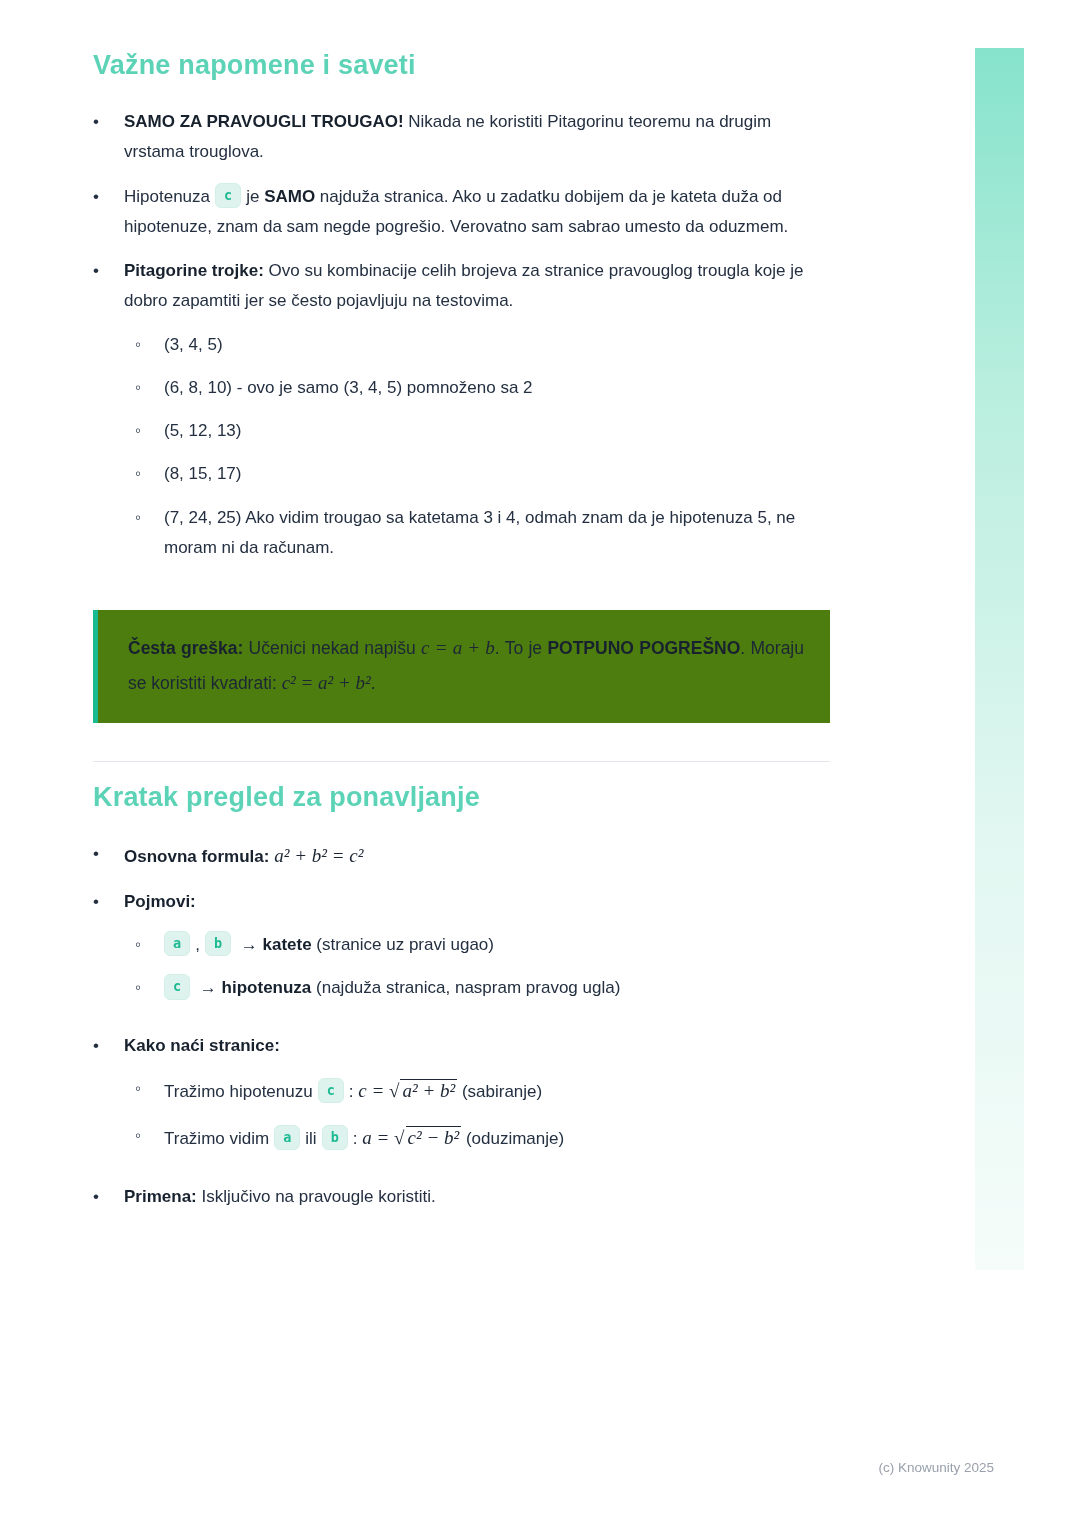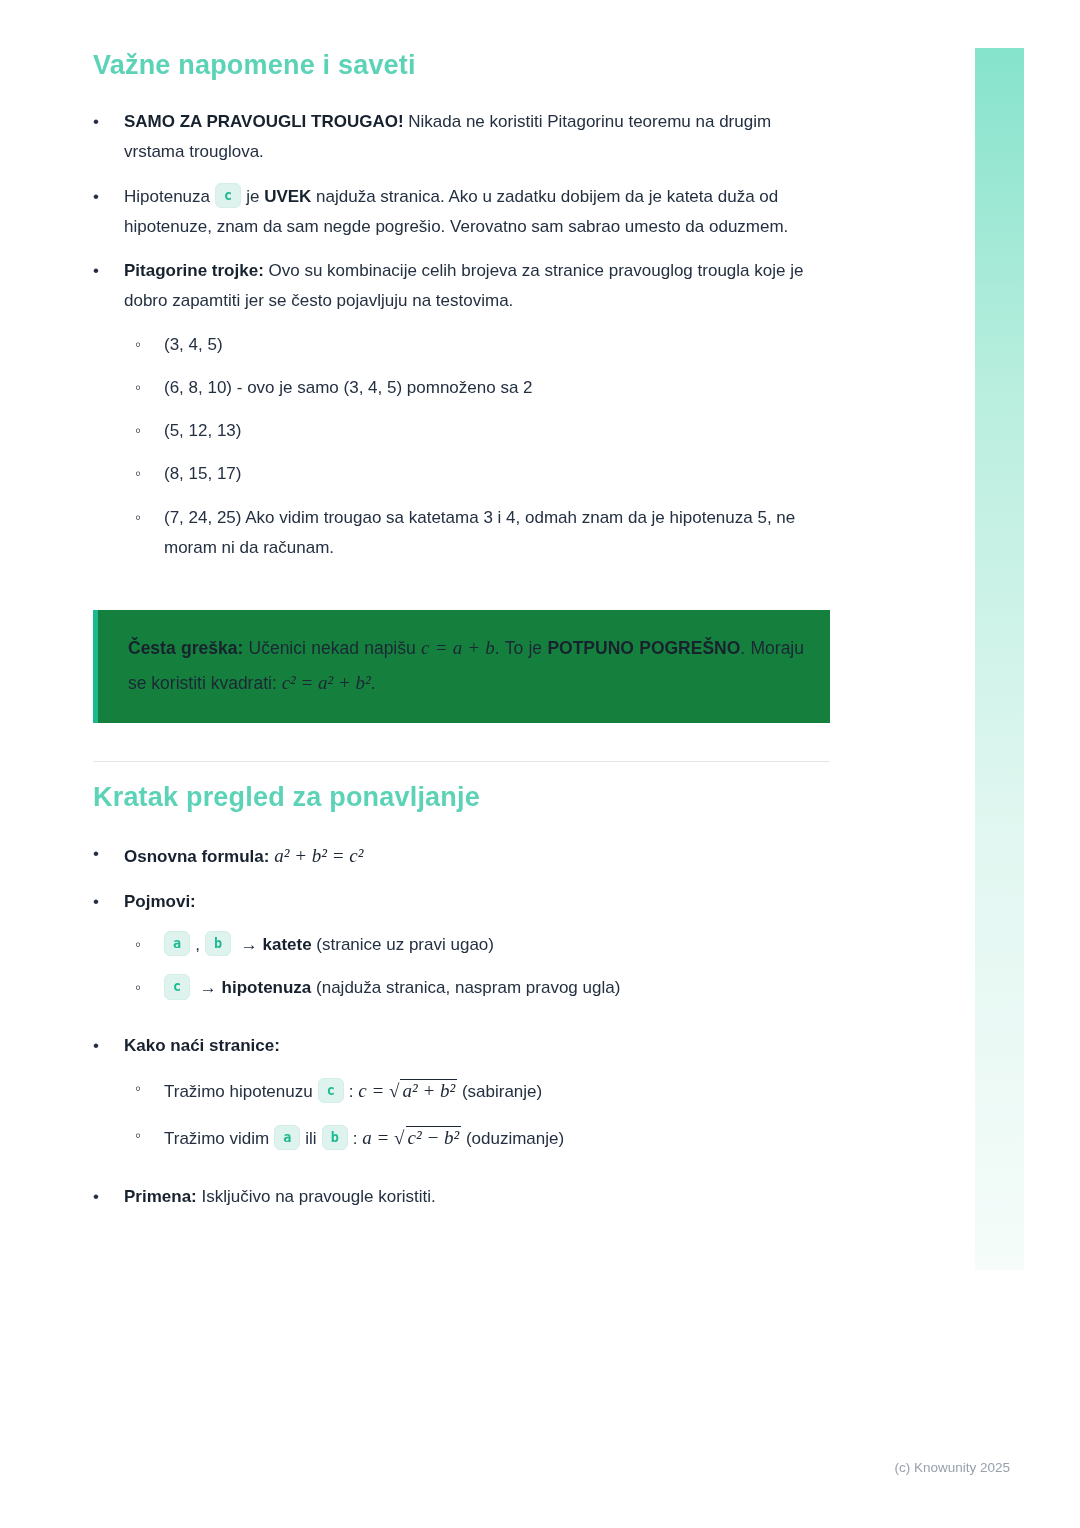--- a/index.html
+++ b/index.html
@@ -60,33 +60,33 @@
     font-size: 19px;
     color: #1c2634;
     white-space: nowrap;
     text-align: right;
   }
   .math .rad { font-style: normal; margin-right: 1px; }
   .math .sarg { border-top: 1.5px solid #1c2634; padding: 0 2px; }
 
   .callout {
     margin-top: 34px;
-    background: #15803d;
+    background: #4d7c0f;
     border-left: 5px solid #19ba92;
     padding: 21px 26px 23px 30px;
     font-size: 17.5px;
     line-height: 1.82;
     text-align: justify;
     color: #1c2735;
   }
 
   .divider { border: none; border-top: 1px solid #e4e8ed; margin: 38px 0 0 0; }
 
   .footer {
-    position: absolute; right: 70px; top: 1460px;
+    position: absolute; right: 86px; top: 1460px;
     font-size: 13.5px; color: #98a1ac;
   }
 </style>
 </head>
 <body>
 
 <div class="page">
   <div class="side-gradient"></div>
 
   <div class="content">
@@ -95,21 +95,21 @@
 
     <ul class="blist">
 
       <li class="bitem">
         <span class="mk">•</span>
         <div class="btxt"><strong>SAMO ZA PRAVOUGLI TROUGAO!</strong><span> Nikada ne koristiti Pitagorinu teoremu na drugim vrstama trouglova.</span></div>
       </li>
 
       <li class="bitem">
         <span class="mk">•</span>
-        <div class="btxt"><span>Hipotenuza</span><span class="code">c</span><span>je </span><strong>UVEK</strong><span> najduža stranica. Ako u zadatku dobijem da je kateta duža od hipotenuze, znam da sam negde pogrešio. Verovatno sam sabrao umesto da oduzmem.</span></div>
+        <div class="btxt"><span>Hipotenuza</span><span class="code">c</span><span>je </span><strong>SAMO</strong><span> najduža stranica. Ako u zadatku dobijem da je kateta duža od hipotenuze, znam da sam negde pogrešio. Verovatno sam sabrao umesto da oduzmem.</span></div>
       </li>
 
       <li class="bitem">
         <span class="mk">•</span>
         <div class="btxt">
           <strong>Pitagorine trojke:</strong><span> Ovo su kombinacije celih brojeva za stranice pravouglog trougla koje je dobro zapamtiti jer se često pojavljuju na testovima.</span>
           <ul class="clist">
             <li class="citem">
               <span class="cmk">◦</span>
               <div class="ctxt">(3, 4, 5)</div>

